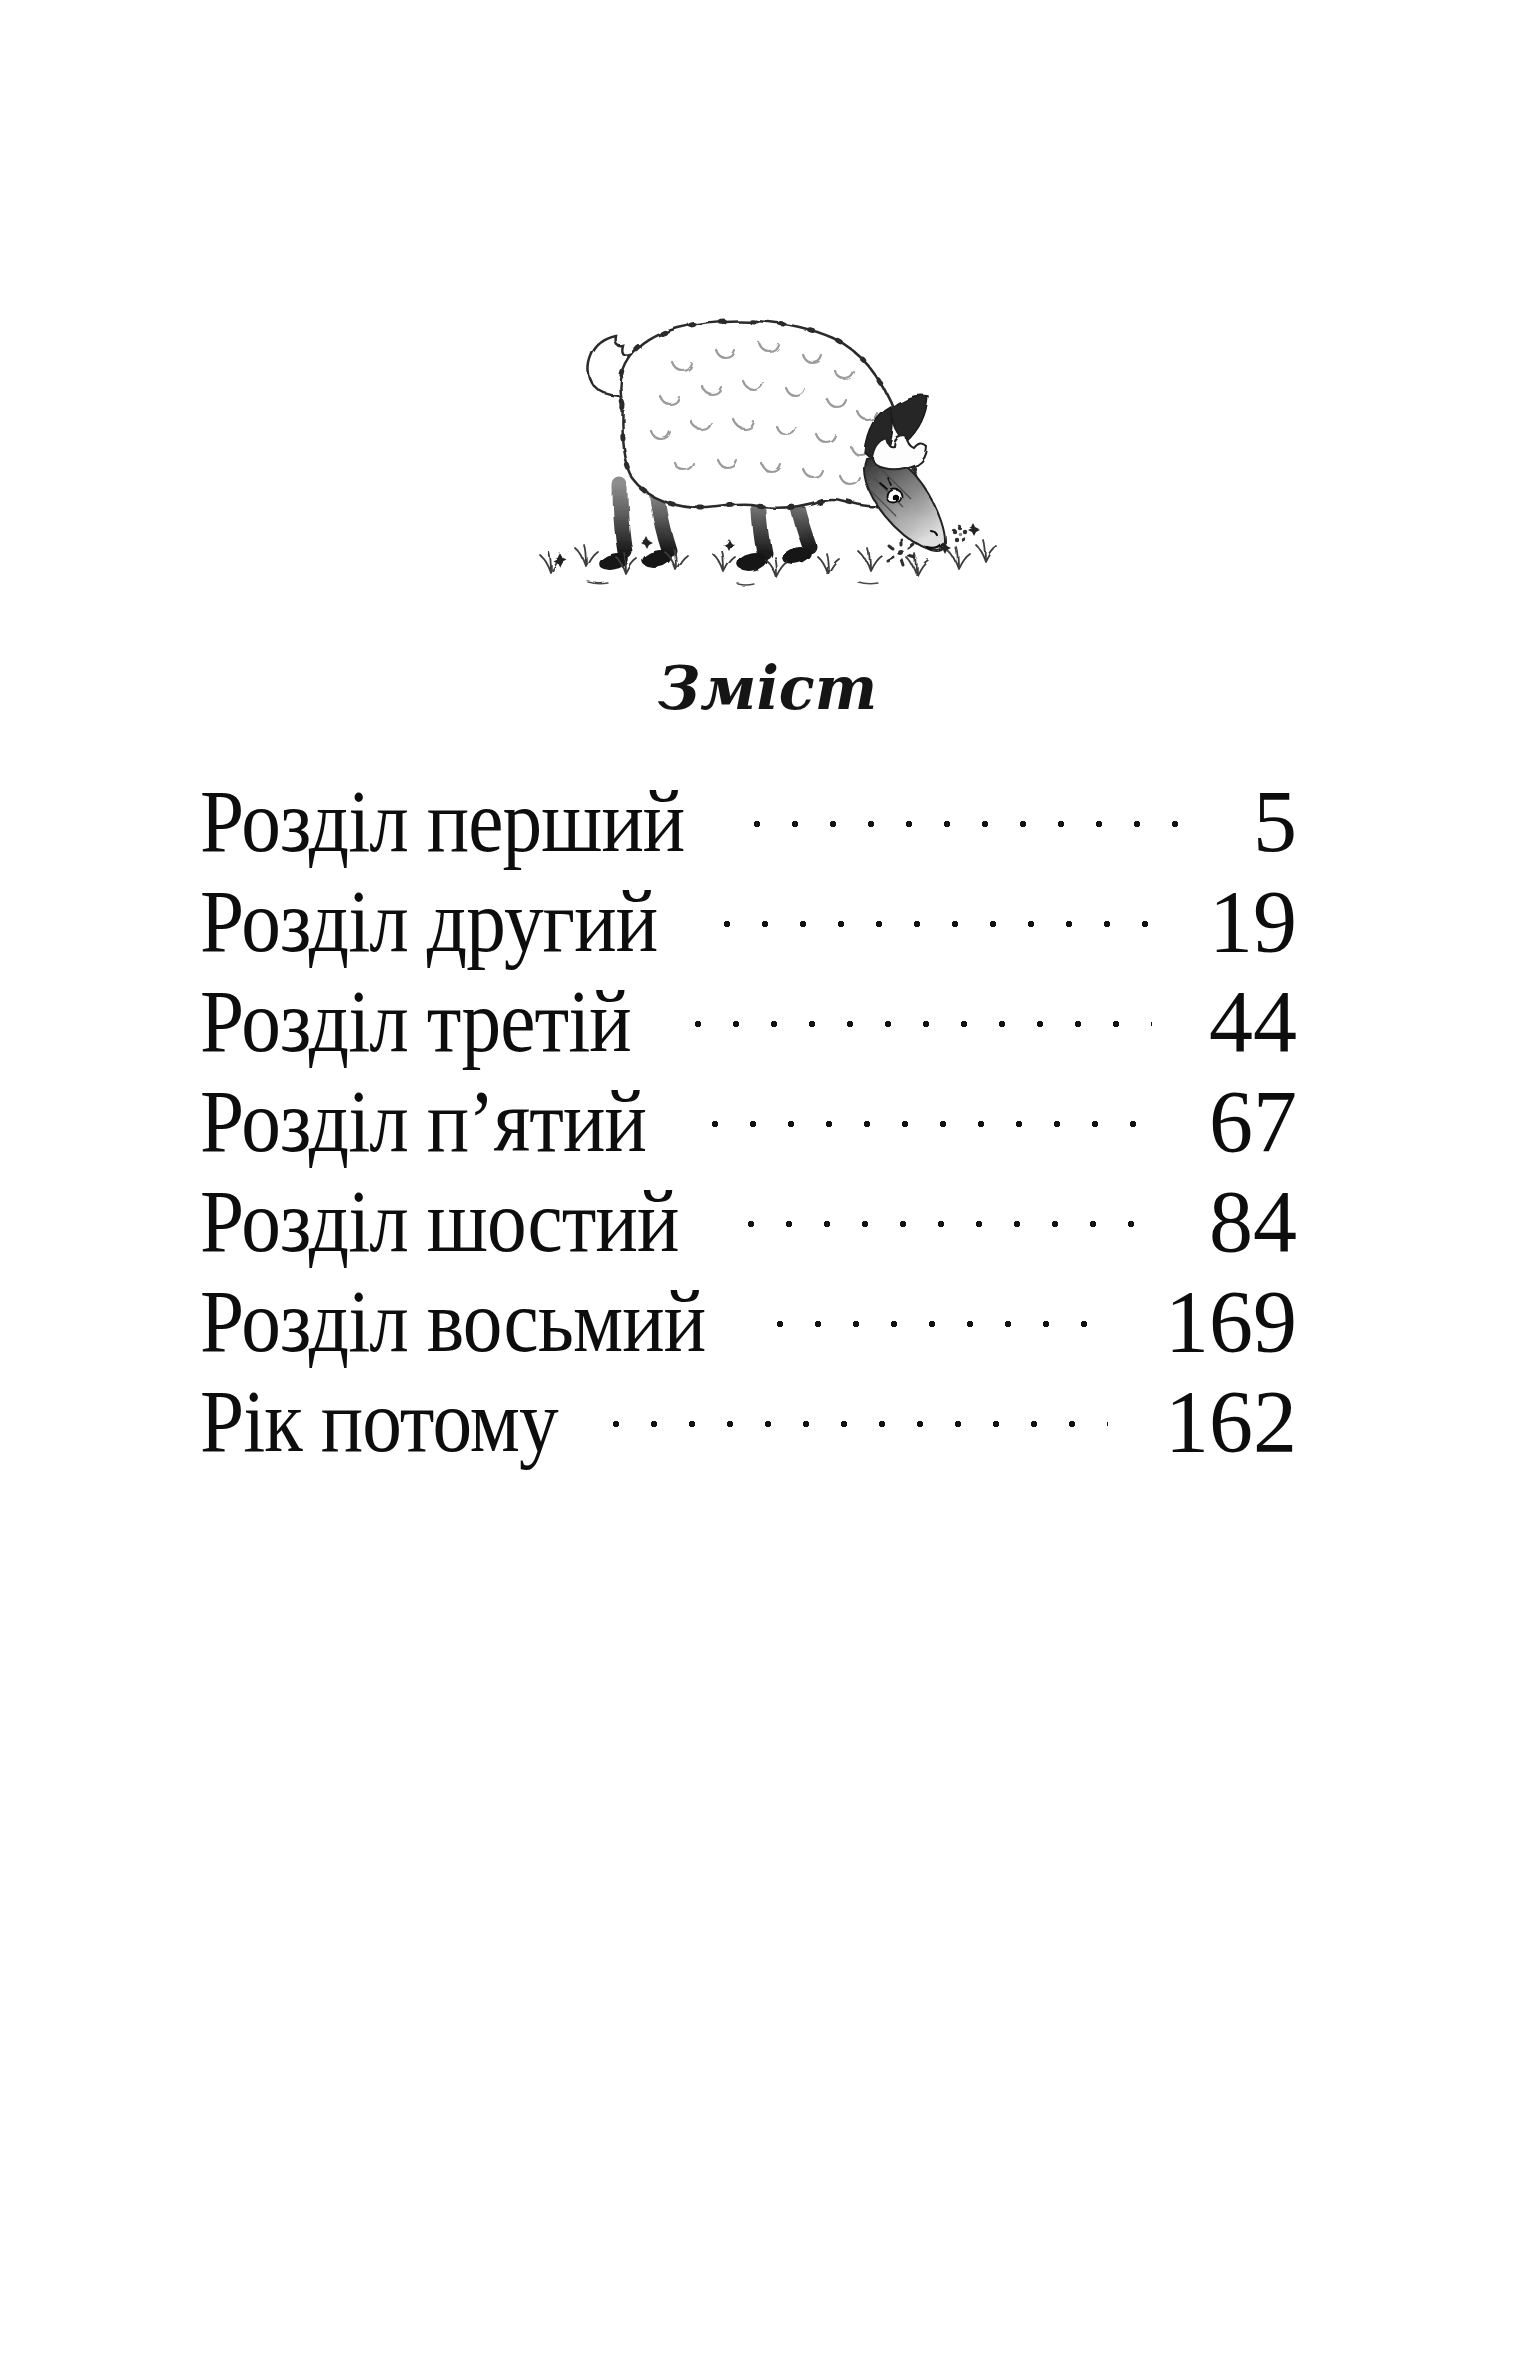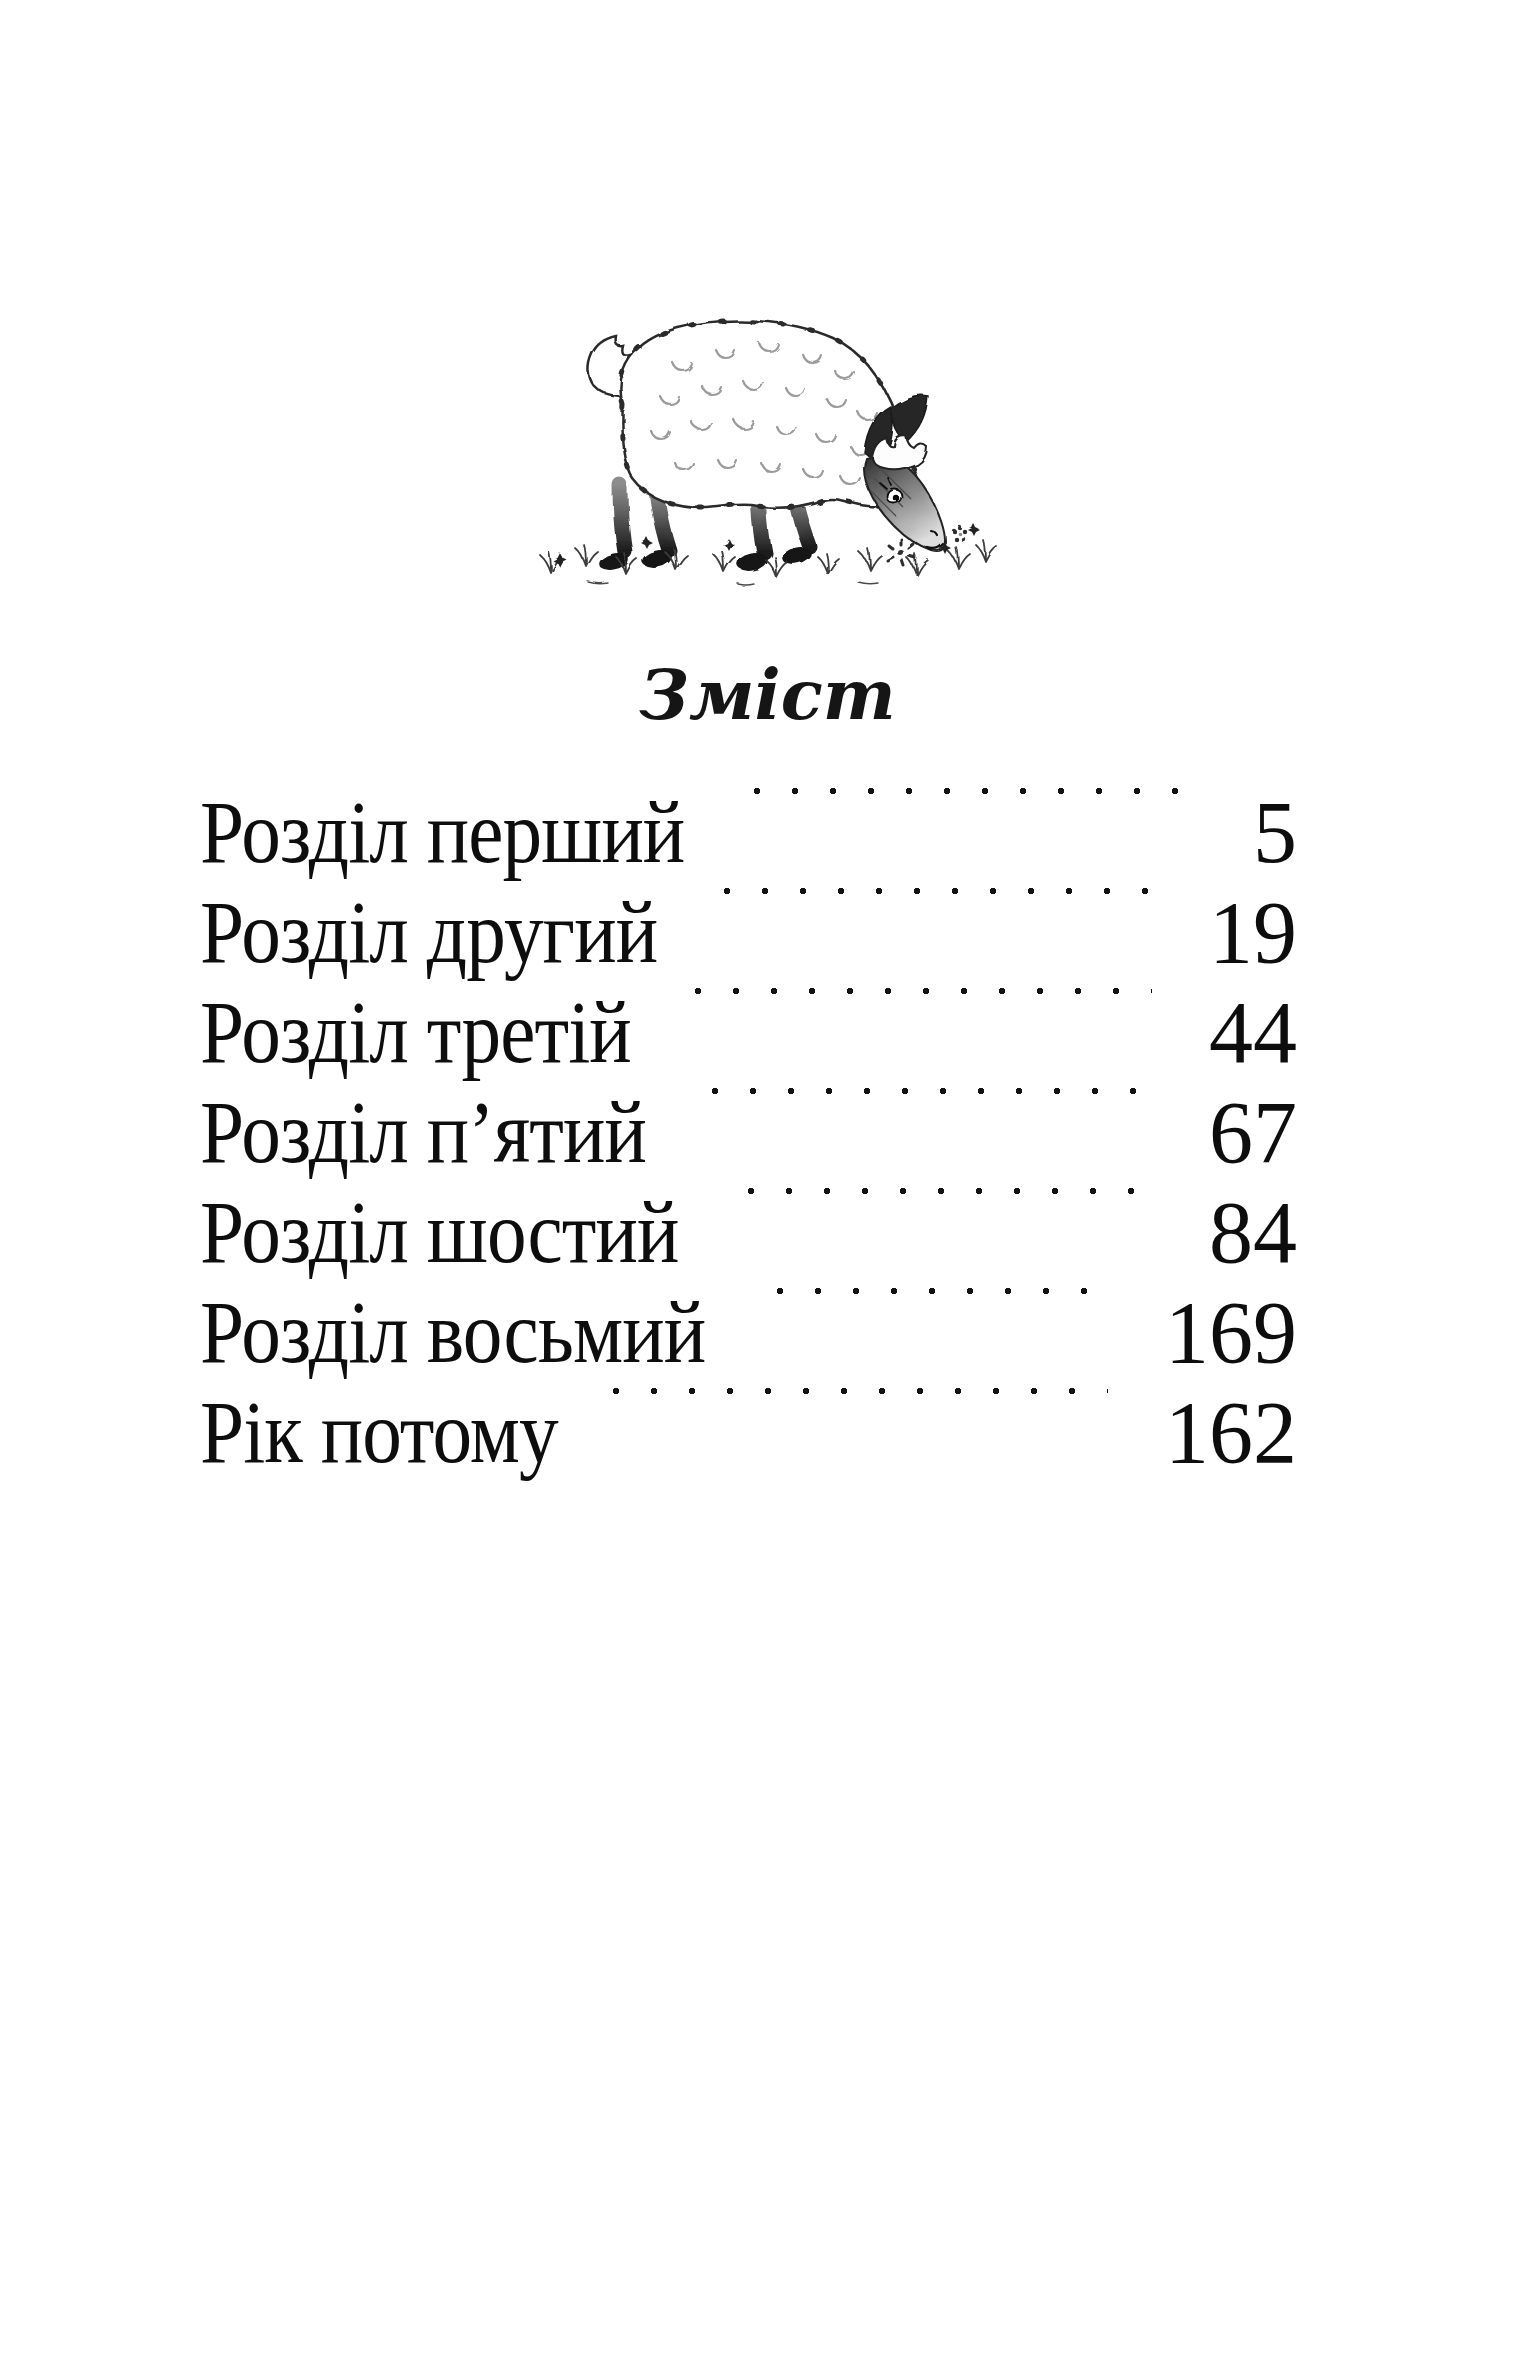--- a/index.html
+++ b/index.html
@@ -19,30 +19,30 @@
   }
   .illustration-wrap svg { width:100%; height:100%; display:block; }
 
   
   .contents-title {
     margin:66px 0 0 0;
     text-align:center;
     font-family:"DejaVu Serif", serif;
     font-style:italic;
     font-weight:700;
-    font-size:69px;
+    font-size:59px;
     line-height:1.12;
     color:#151515;
   }
 
   
   .toc { margin:50px 238px 0 200px; }
   .toc-row {
     display:flex;
-    align-items:flex-start;
+    align-items:center;
     height:100px;
     line-height:100px;
     font-size:88px;
     white-space:nowrap;
     gap:27px;
   }
   .chapter-label {
     flex:0 0 auto;
     letter-spacing:-1px;
     transform:scaleX(0.9);

